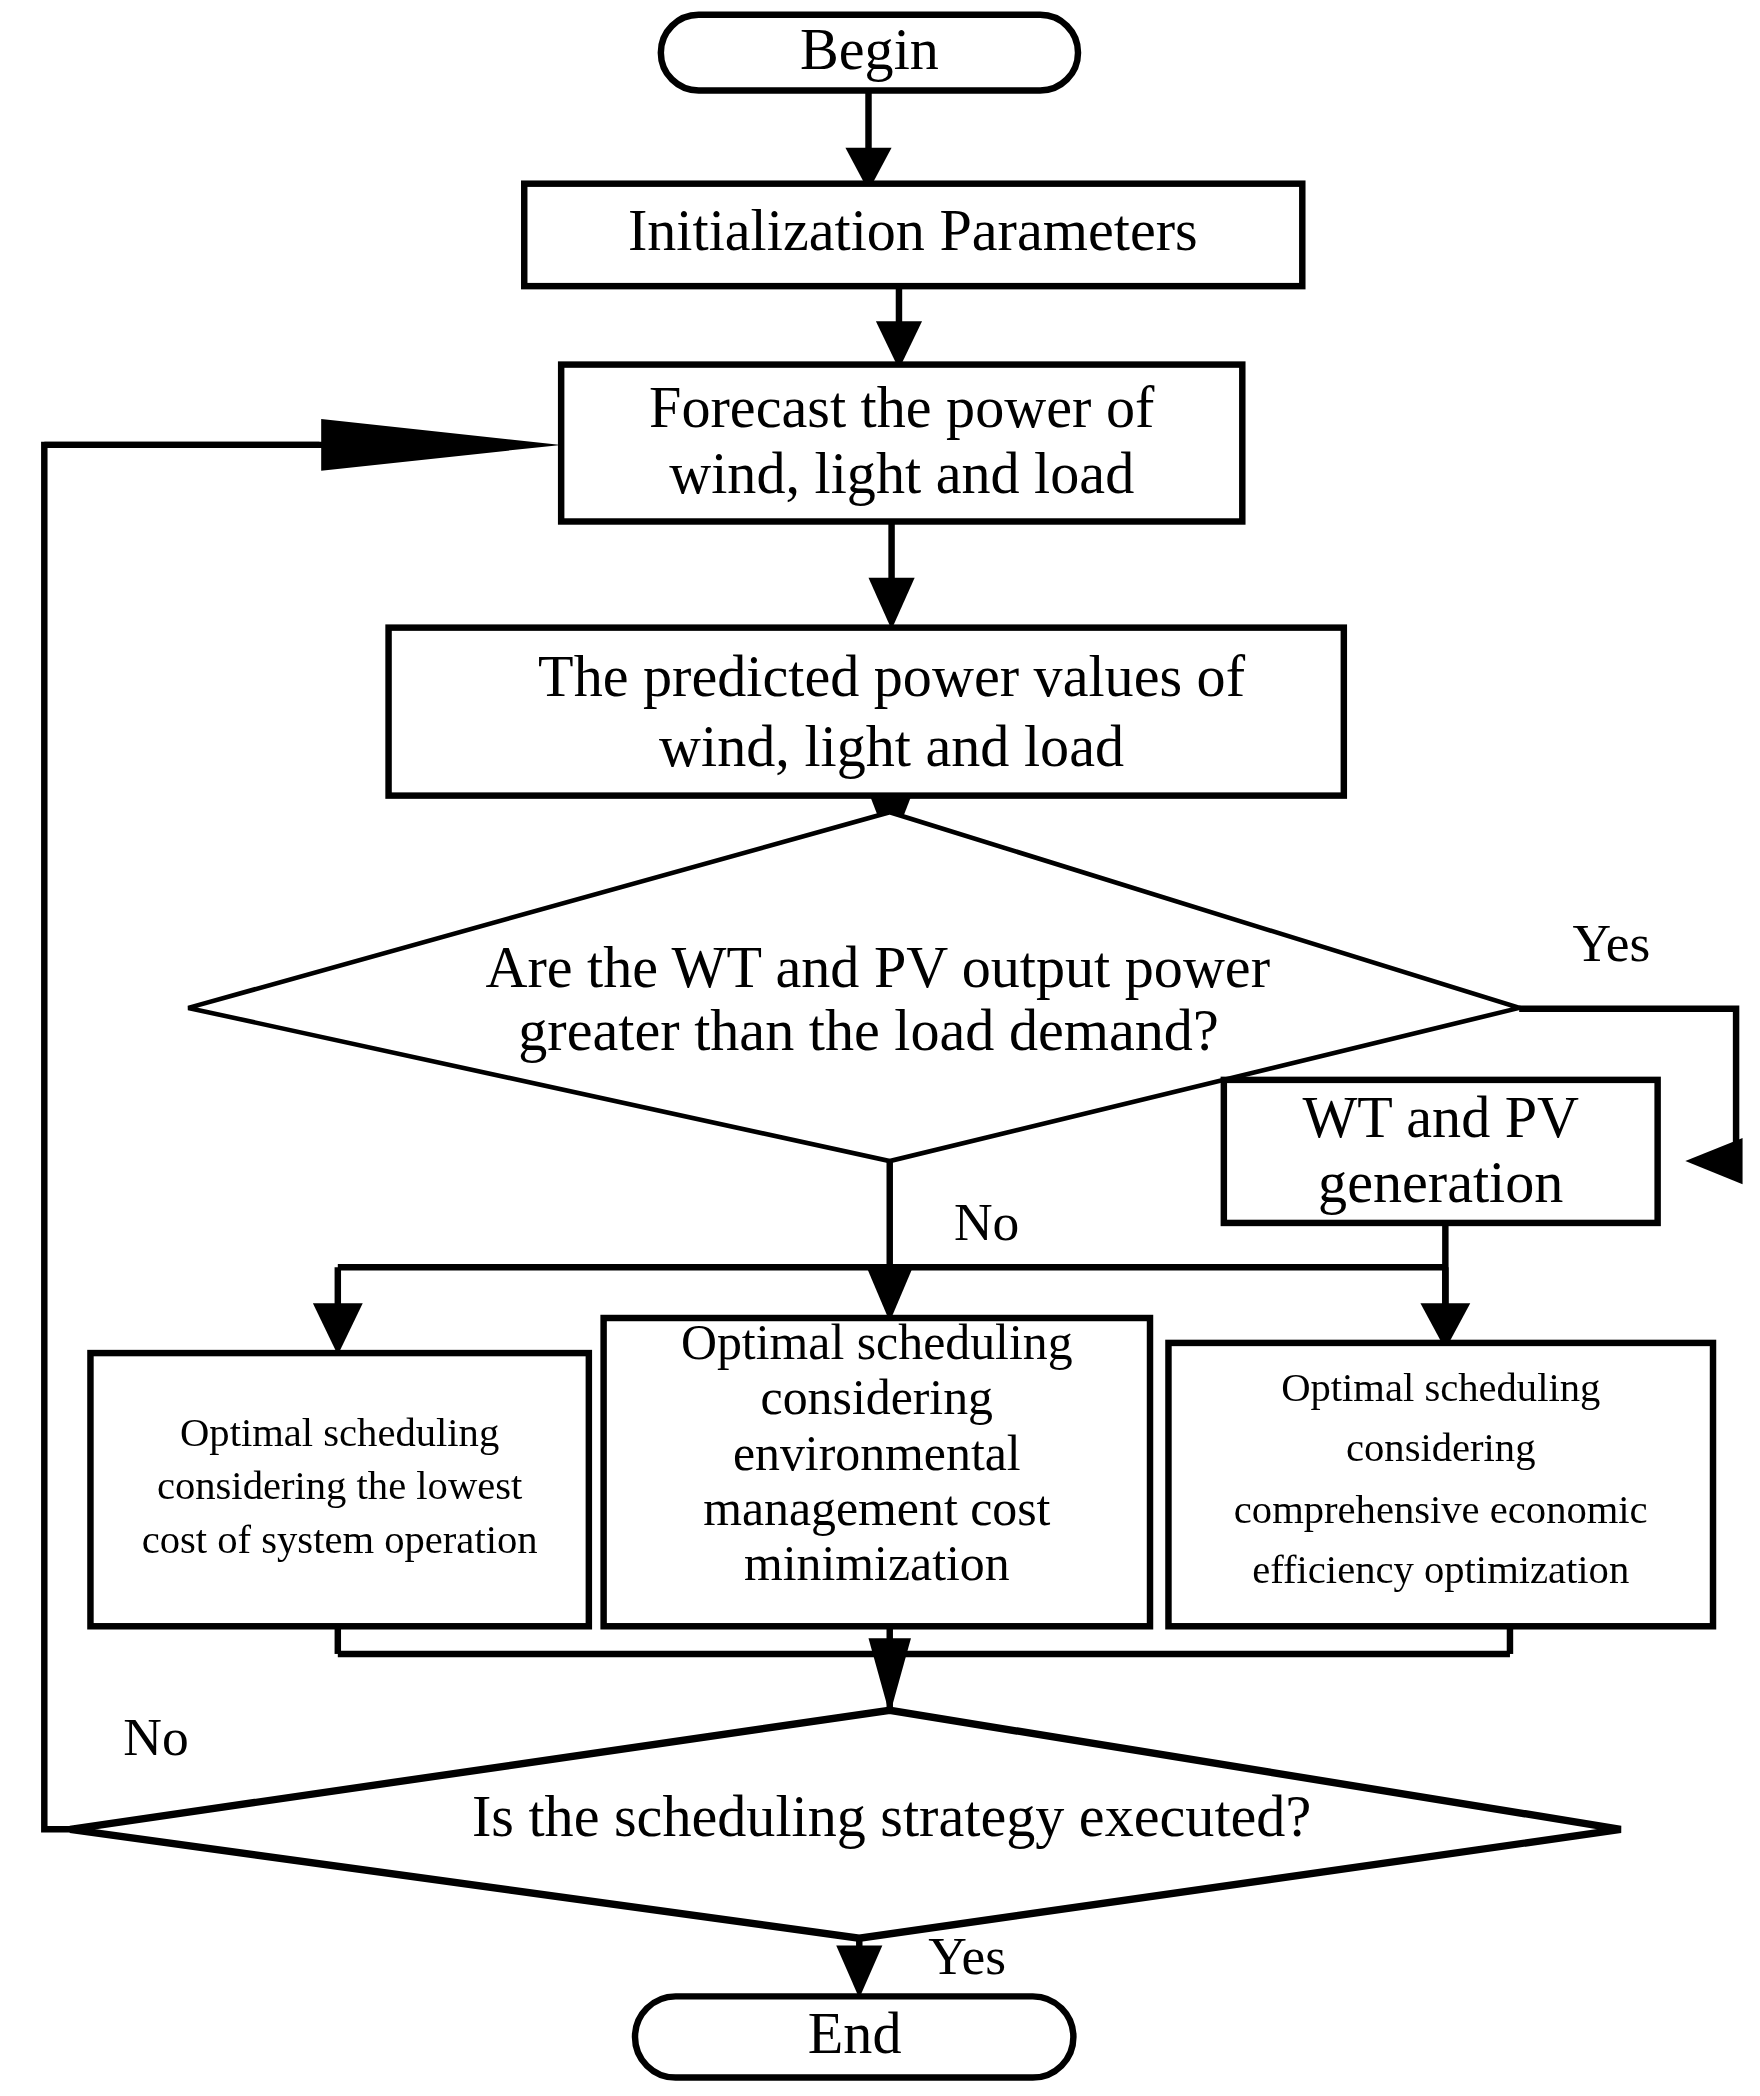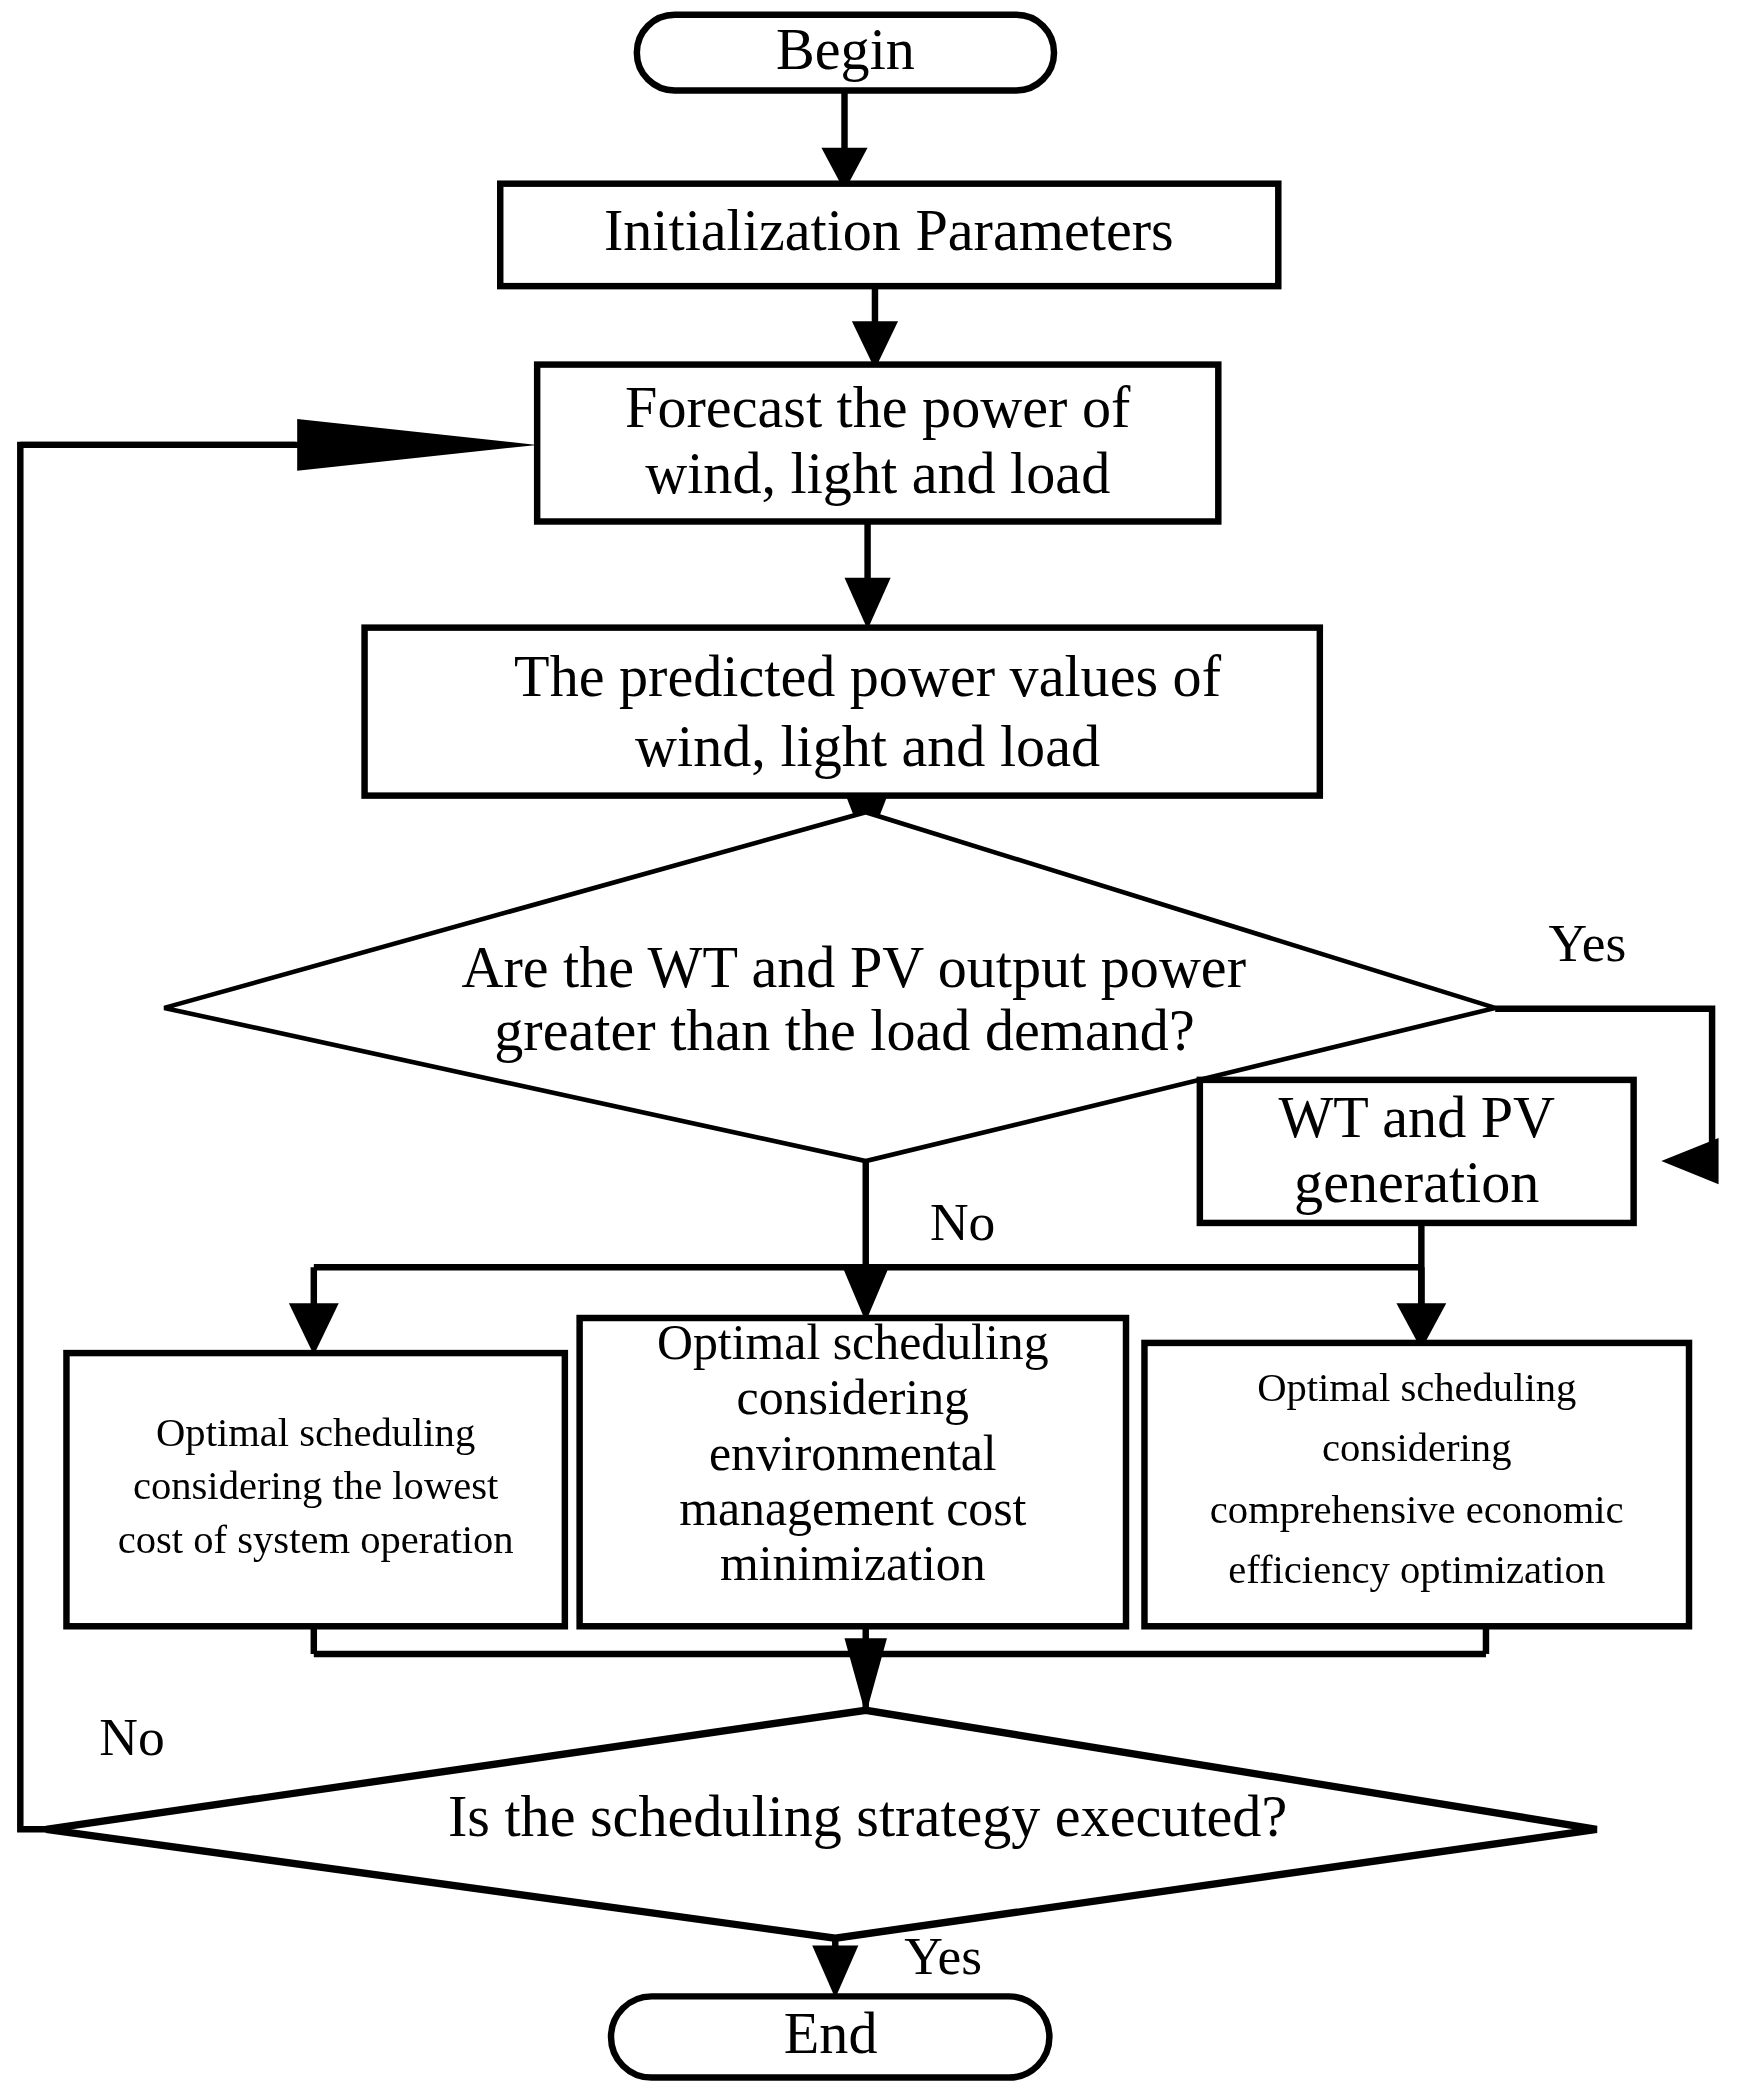--- a/index.html
+++ b/index.html
@@ -10,20 +10,21 @@
   body {
     width: 1761px;
     height: 2097px;
     font-family: "Liberation Serif", "DejaVu Serif", serif;
     overflow: hidden;
   }
   #flow-root {
     position: relative;
     width: 1657px;
     height: 2097px;
+    padding-left: 24px;
   }
   svg#flowchart {
     display: block;
     width: 1761px;
     height: 2097px;
   }
   .shape {
     fill: #ffffff;
     stroke: #000000;
     stroke-width: 7;

